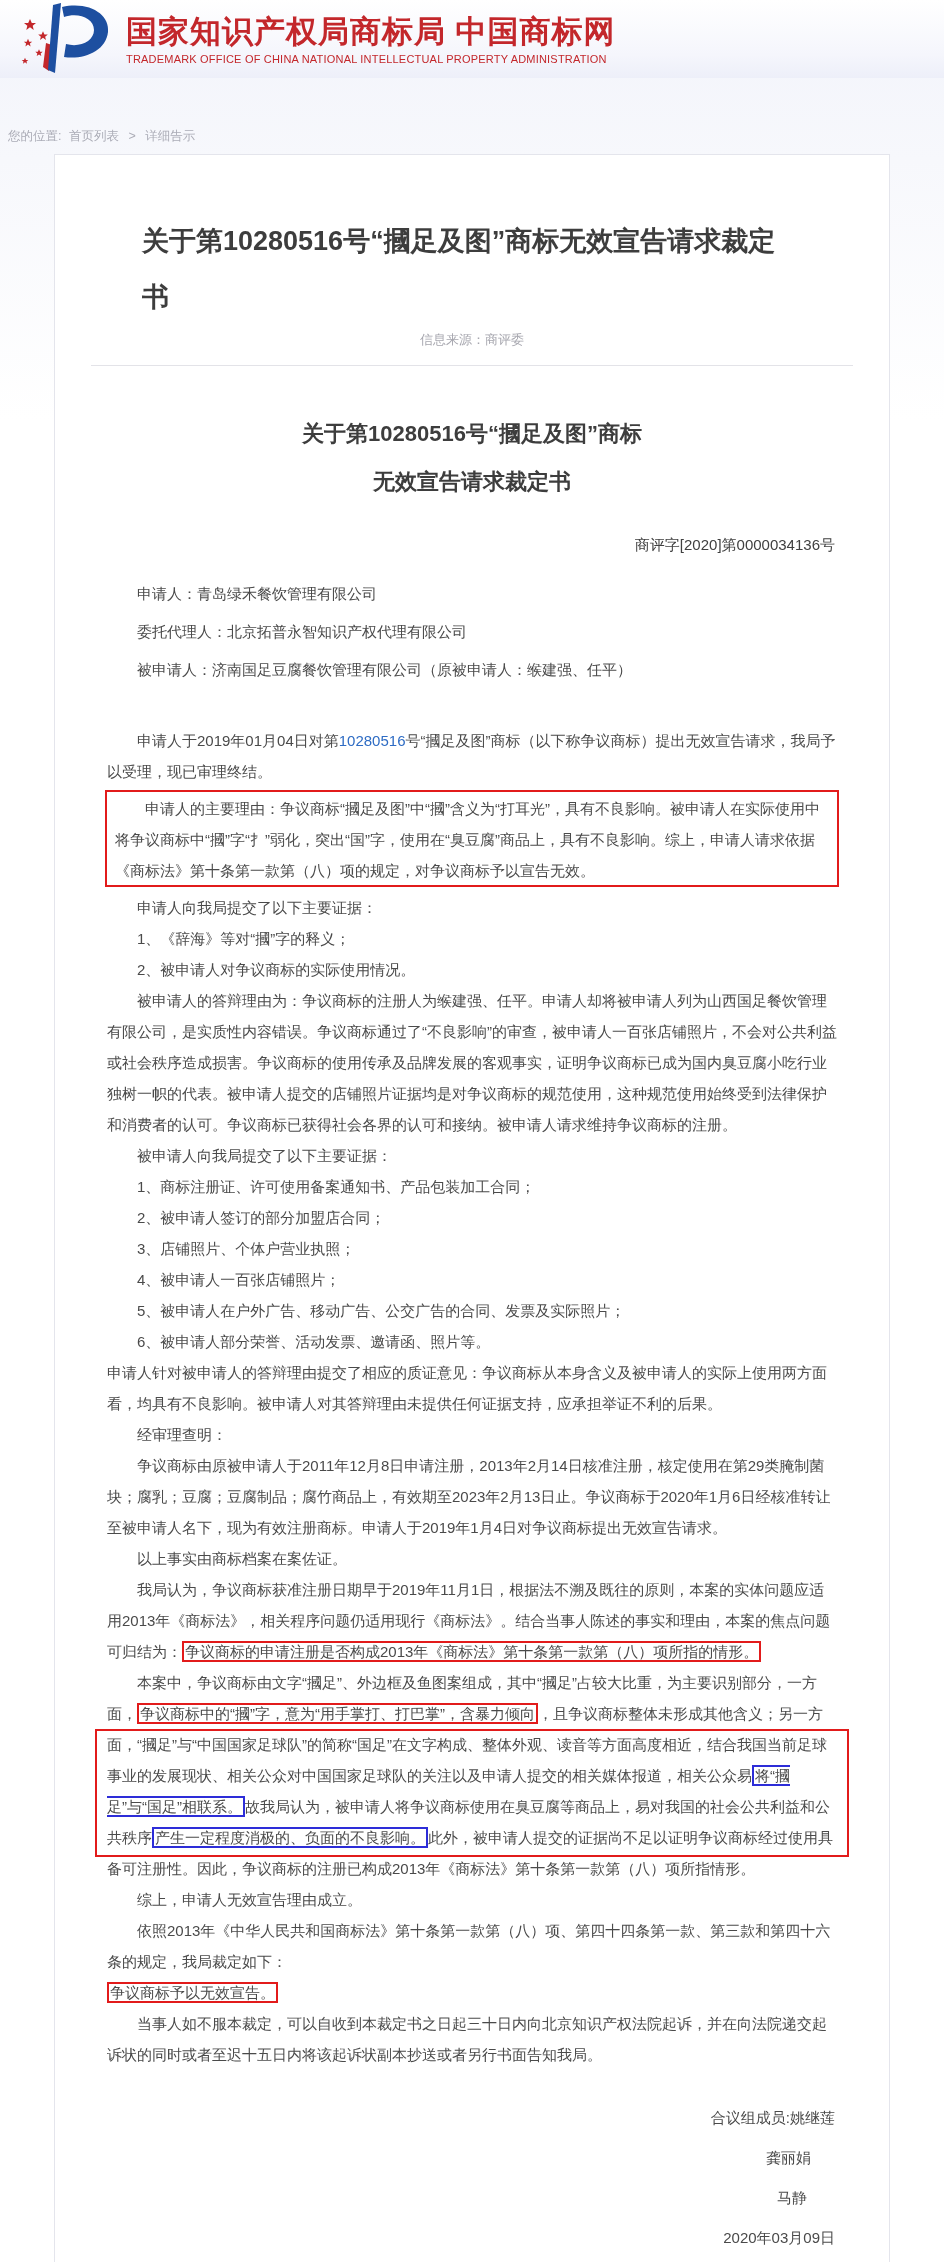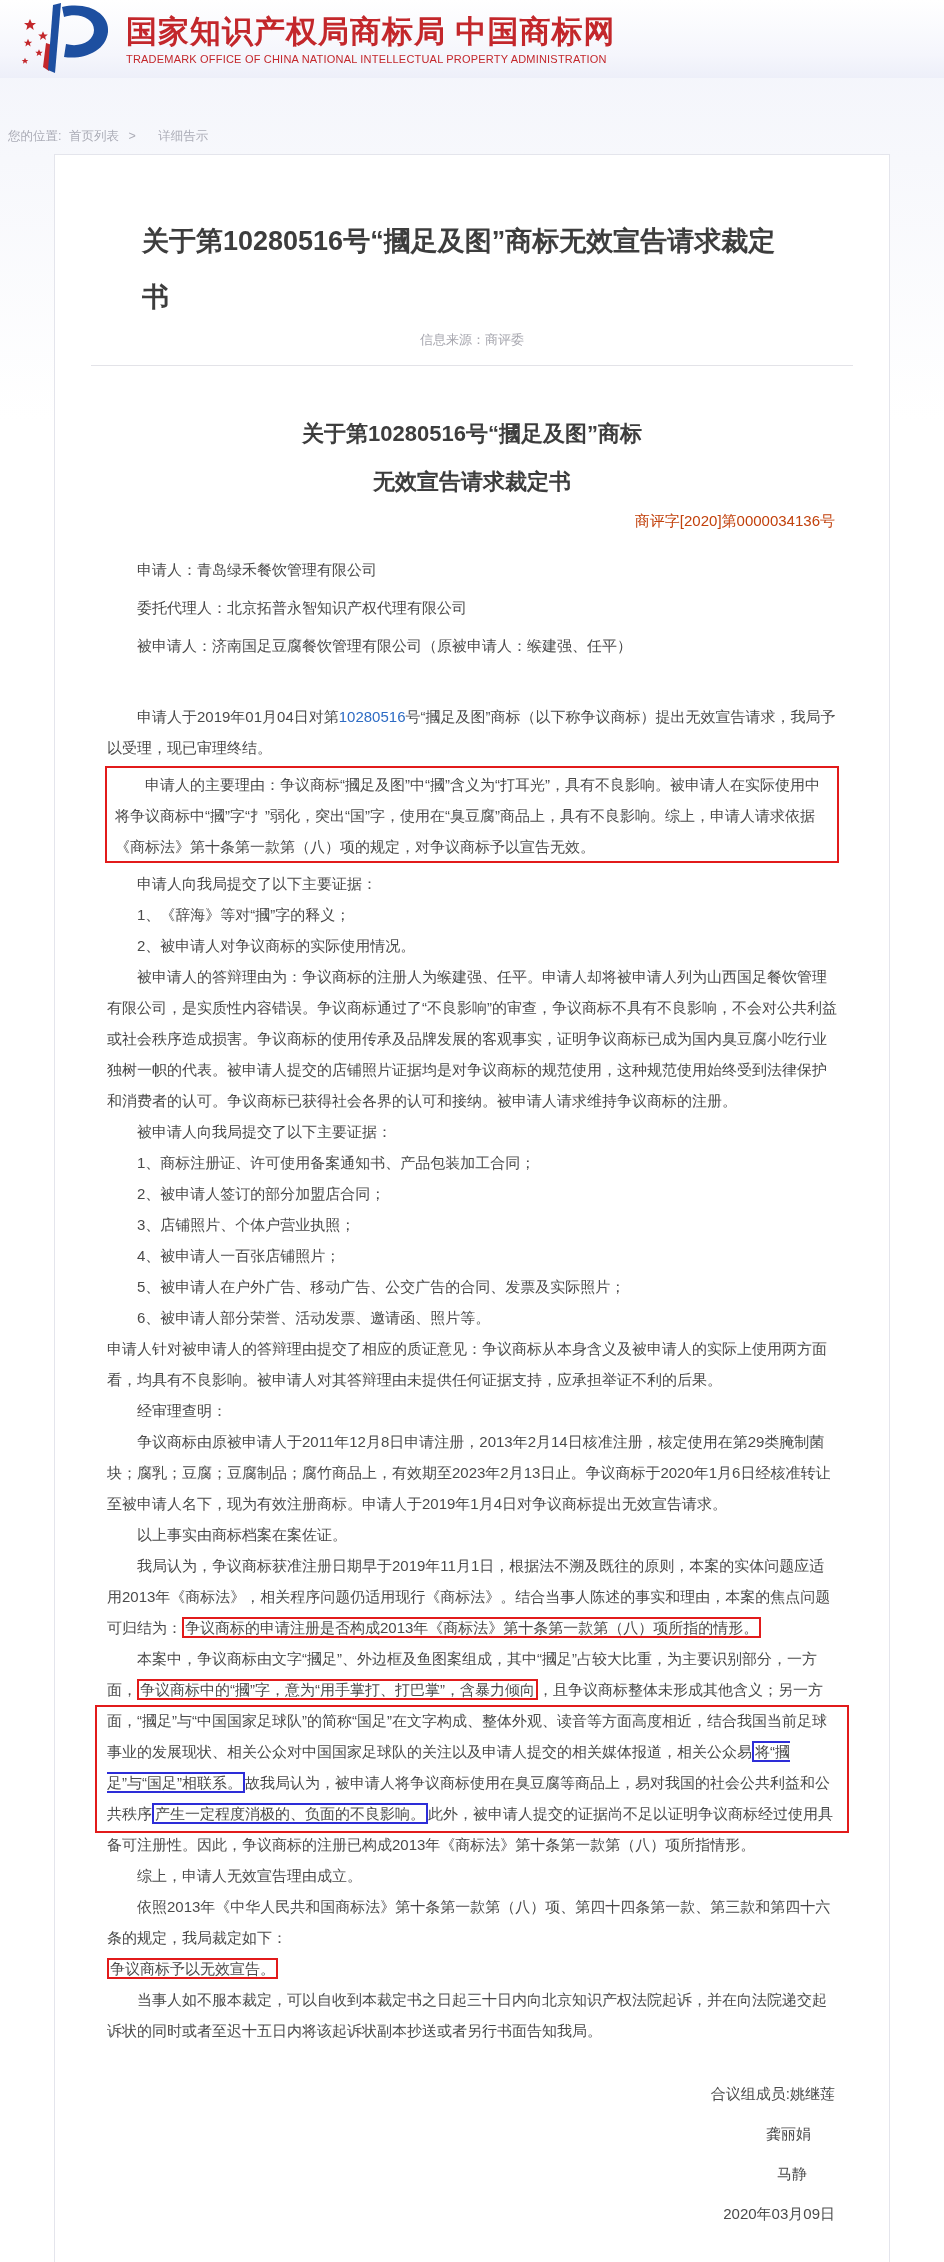--- a/index.html
+++ b/index.html
@@ -41,21 +41,21 @@
   }
   
   .breadcrumb {
     margin: 50px 0 10px 8px;
     font-size: 12.5px;
     color: #abacb6;
     height: 16px;
   }
   .breadcrumb .crumb { color: #abacb6; text-decoration: none; cursor: pointer; margin: 0 4px; }
   .breadcrumb .sep { margin: 0 2px; }
-  .breadcrumb .crumb-cur { margin-left: 17px; font-family: Liberation Mono, monospace; }
+  .breadcrumb .crumb-cur { margin-left: 4px; font-family: Liberation Mono, monospace; }
   
   .content-box {
     margin: 0 54px 30px;
     background: #ffffff;
     border: 1px solid #e4e5ec;
     padding: 40px 52px 45px;
   }
   .page-title {
     font-size: 27px;
     line-height: 56px;
@@ -78,22 +78,22 @@
     color: #3d3d3d;
     text-align: center;
     margin: 0;
     line-height: 36px;
   }
   .doc-title.first { margin-top: 50px; }
   .doc-title.second { margin-top: 12px; }
   .doc-number {
     text-align: right;
     font-size: 15px;
-    color: #c2410c;
-    margin-top: 12px;
+    color: #404040;
+    margin-top: 36px;
     padding-right: 2px;
   }
   
   #document-body {
     margin-top: 20px;
     font-size: 15px;
     color: #4a4a4a;
   }
   .para { line-height: 31px; text-indent: 2em; position: relative; }
   .party-line { line-height: 38px; text-indent: 2em; }
@@ -177,21 +177,21 @@
 
     <div id="document-body">
         <div class="party-line"><span>申请人：青岛绿禾餐饮管理有限公司</span></div>
         <div class="party-line"><span>委托代理人：北京拓普永智知识产权代理有限公司</span></div>
         <div class="party-line"><span>被申请人：济南国足豆腐餐饮管理有限公司（原被申请人：缑建强、任平）</span></div>
         <div class="para gap-before"><span>申请人于2019年01月04日对第</span><span class="link">10280516</span><span>号“摑足及图”商标（以下称争议商标）提出无效宣告请求，我局予以受理，现已审理终结。</span></div>
         <div class="para red-block"><span>申请人的主要理由：争议商标“摑足及图”中“摑”含义为“打耳光”，具有不良影响。被申请人在实际使用中将争议商标中“摑”字“扌”弱化，突出“国”字，使用在“臭豆腐”商品上，具有不良影响。综上，申请人请求依据《商标法》第十条第一款第（八）项的规定，对争议商标予以宣告无效。</span></div>
         <div class="para"><span>申请人向我局提交了以下主要证据：</span></div>
         <div class="para"><span>1、《辞海》等对“摑”字的释义；</span></div>
         <div class="para"><span>2、被申请人对争议商标的实际使用情况。</span></div>
-        <div class="para"><span>被申请人的答辩理由为：争议商标的注册人为缑建强、任平。申请人却将被申请人列为山西国足餐饮管理有限公司，是实质性内容错误。争议商标通过了“不良影响”的审查，争议商标不具有不良影响，不会对公共利益或社会秩序造成损害。争议商标的使用传承及品牌发展的客观事实，证明争议商标已成为国内臭豆腐小吃行业独树一帜的代表。被申请人提交的店铺照片证据均是对争议商标的规范使用，这种规范使用始终受到法律保护和消费者的认可。争议商标已获得社会各界的认可和接纳。被申请人请求维持争议商标的注册。</span></div>
+        <div class="para"><span>被申请人的答辩理由为：争议商标的注册人为缑建强、任平。申请人却将被申请人列为山西国足餐饮管理有限公司，是实质性内容错误。争议商标通过了“不良影响”的审查，被申请人一百张店铺照片，不会对公共利益或社会秩序造成损害。争议商标的使用传承及品牌发展的客观事实，证明争议商标已成为国内臭豆腐小吃行业独树一帜的代表。被申请人提交的店铺照片证据均是对争议商标的规范使用，这种规范使用始终受到法律保护和消费者的认可。争议商标已获得社会各界的认可和接纳。被申请人请求维持争议商标的注册。</span></div>
         <div class="para"><span>被申请人向我局提交了以下主要证据：</span></div>
         <div class="para"><span>1、商标注册证、许可使用备案通知书、产品包装加工合同；</span></div>
         <div class="para"><span>2、被申请人签订的部分加盟店合同；</span></div>
         <div class="para"><span>3、店铺照片、个体户营业执照；</span></div>
         <div class="para"><span>4、被申请人一百张店铺照片；</span></div>
         <div class="para"><span>5、被申请人在户外广告、移动广告、公交广告的合同、发票及实际照片；</span></div>
         <div class="para"><span>6、被申请人部分荣誉、活动发票、邀请函、照片等。</span></div>
         <div class="para no-indent"><span>申请人针对被申请人的答辩理由提交了相应的质证意见：争议商标从本身含义及被申请人的实际上使用两方面看，均具有不良影响。被申请人对其答辩理由未提供任何证据支持，应承担举证不利的后果。</span></div>
         <div class="para"><span>经审理查明：</span></div>
         <div class="para"><span>争议商标由原被申请人于2011年12月8日申请注册，2013年2月14日核准注册，核定使用在第29类腌制菌块；腐乳；豆腐；豆腐制品；腐竹商品上，有效期至2023年2月13日止。争议商标于2020年1月6日经核准转让至被申请人名下，现为有效注册商标。申请人于2019年1月4日对争议商标提出无效宣告请求。</span></div>

